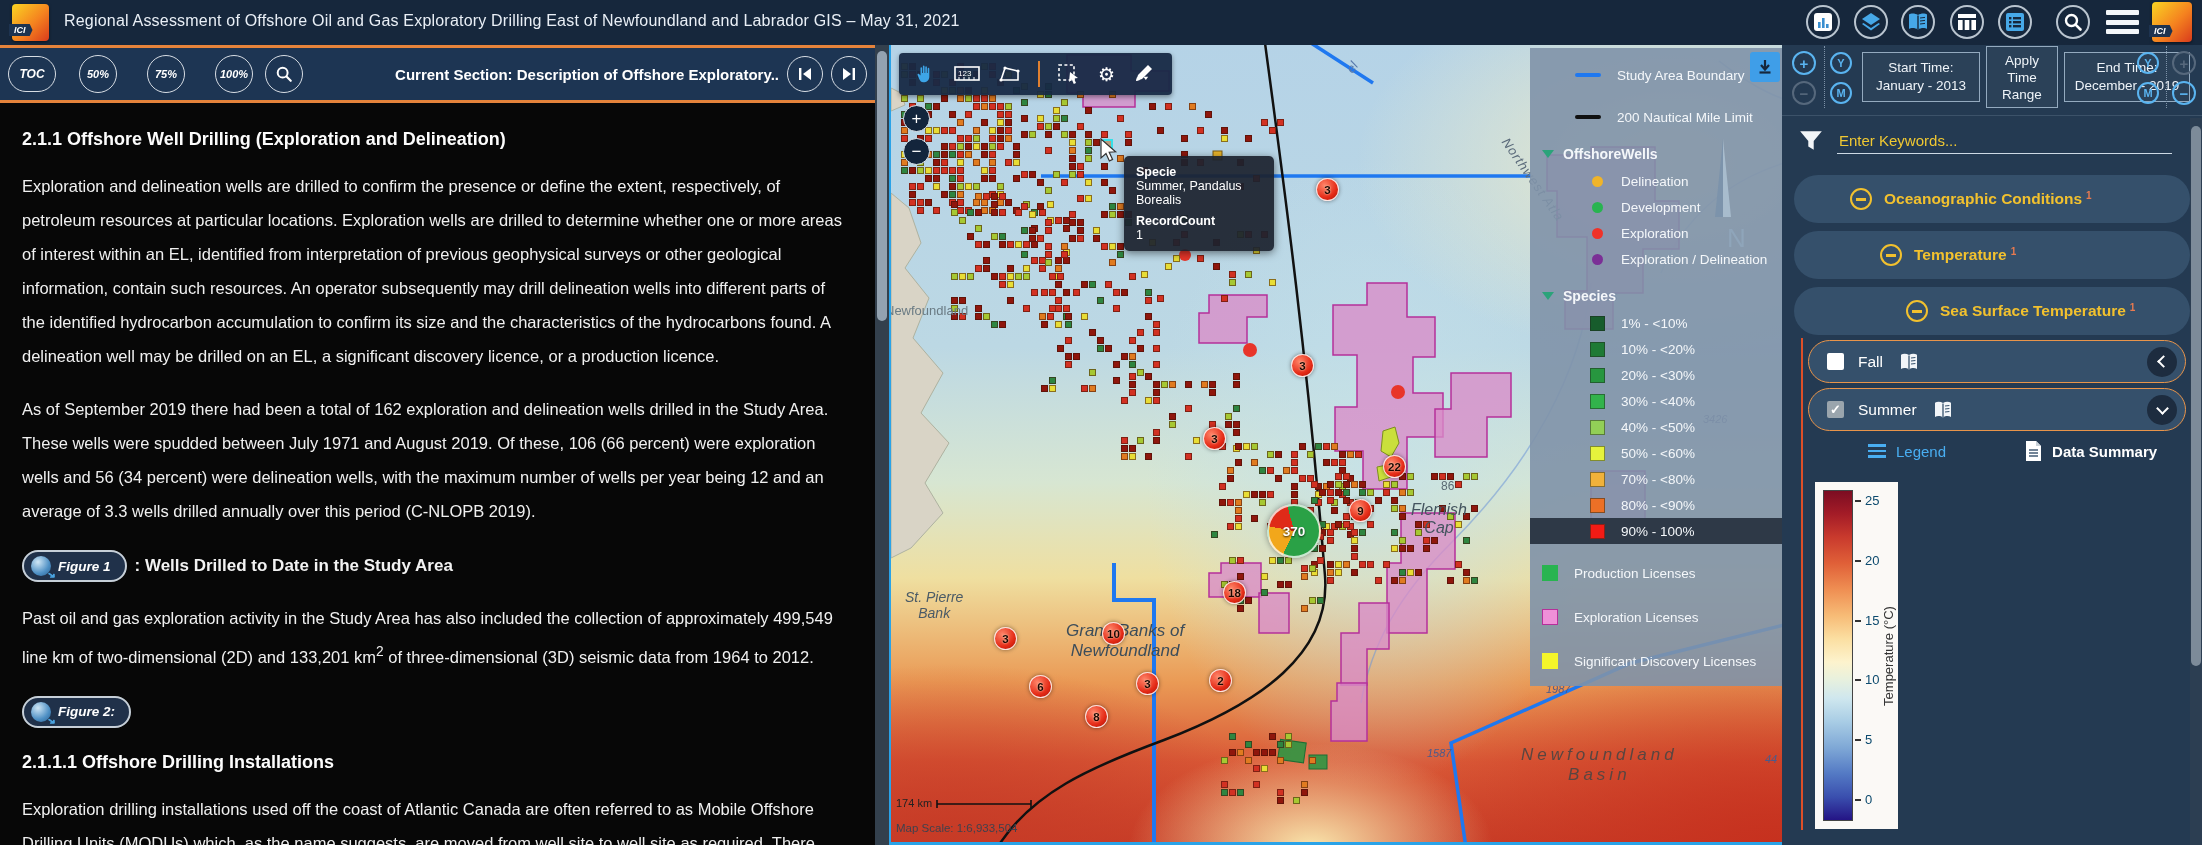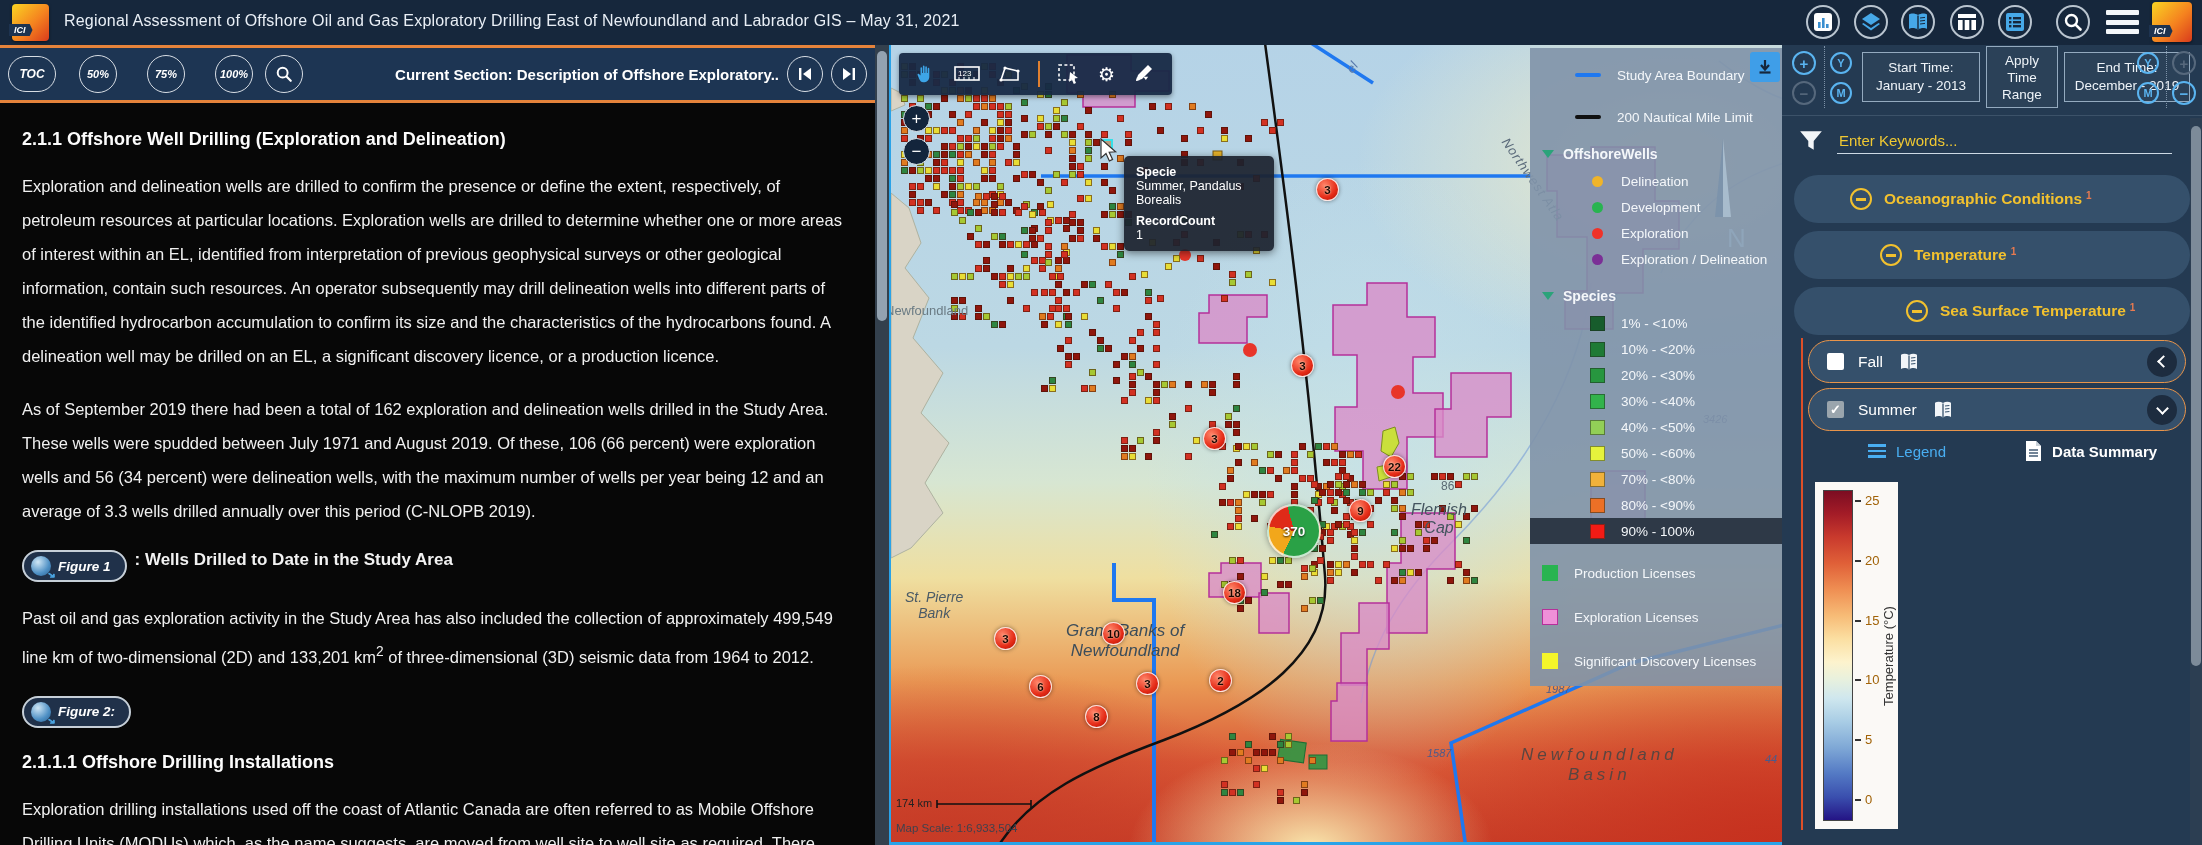--- a/index.html
+++ b/index.html
@@ -21,21 +21,21 @@
   .doc-toolbar { position:absolute; left:0; top:0; width:875px; height:58px; background:#1d3553; border-top:3px solid #e5833b; border-bottom:3px solid #e5833b; display:flex; align-items:center; padding:0 8px; }
   .pill { border:1.6px solid #d7dde4; border-radius:18px; color:#fff; font-style:italic; font-weight:bold; display:flex; align-items:center; justify-content:center; cursor:pointer; background:transparent; }
   .toc-btn { width:48px; height:36px; font-size:12px; }
   .zoom-btn { width:38px; height:38px; border-radius:50%; font-size:11px; margin-left:23px; }
   .circ-btn { width:38px; height:38px; border-radius:50%; border:1.6px solid #d7dde4; display:flex; align-items:center; justify-content:center; cursor:pointer; margin-left:12px; }
   .cur-section { margin-left:auto; color:#fff; font-size:15px; font-weight:bold; white-space:nowrap; }
   .nav-btn { width:36px; height:36px; border-radius:50%; border:1.6px solid #d7dde4; display:flex; align-items:center; justify-content:center; margin-left:8px; cursor:pointer; flex:none; }
   .doc-body { position:absolute; left:0; top:58px; width:875px; height:742px; background:#070707; color:#f2f2f2; padding:14px 32px 0 22px; overflow:hidden; }
   .doc-body h3 { font-size:18px; margin:12px 0 6px 0; color:#fcfcfc; }
   .doc-body p { font-size:16.5px; line-height:34px; margin-top:19px; color:#f0f0f0; }
-  .fig-row { display:flex; margin-top:22px; gap:8px; }
+  .fig-row { display:flex; align-items:center; margin-top:22px; gap:8px; }
   .fig-btn { background:#20314a; border:2px solid #c6cfd8; border-radius:18px; display:inline-flex; align-items:center; gap:7px; padding:4px 14px 4px 7px; color:#fff; font-size:13.5px; font-style:italic; font-weight:bold; cursor:pointer; }
   .globe { width:20px; height:20px; border-radius:50%; background:radial-gradient(circle at 35% 30%,#cfe6f5,#4d8fc4 60%,#2b5f8e); position:relative; }
   .globe::after { content:"➜"; position:absolute; right:-4px; bottom:-4px; font-size:10px; color:#4aa3e0; transform:rotate(35deg); }
   .fig-caption { font-size:17px; font-weight:bold; }
   .doc-scroll { position:absolute; left:875px; top:45px; width:14px; height:800px; background:#33404d; z-index:5; }
   .doc-scroll .thumb { position:absolute; left:2px; top:6px; width:10px; height:270px; background:#93a2b0; border-radius:5px; }
 
   
   .map { position:absolute; left:889px; top:40px; width:893px; height:805px; overflow:hidden; border-top:3px solid #2aa3e8; border-bottom:3px solid #2aa3e8; border-left:2px solid #2aa3e8;
     background:
@@ -104,21 +104,21 @@
   .chev i.left { transform:rotate(135deg); margin-left:3px; }
   .chev i.down { transform:rotate(45deg); margin-top:-3px; }
   .tabsrow { position:absolute; left:26px; top:396px; width:378px; height:30px; display:flex; align-items:center; }
   .tab-legend { display:flex; align-items:center; gap:10px; color:#49aef2; font-size:15px; margin-left:60px; cursor:pointer; }
   .tab-data { display:flex; align-items:center; gap:10px; color:#fff; font-size:15px; font-weight:bold; margin-left:78px; cursor:pointer; }
   .listicon span { display:block; width:18px; height:2.5px; background:#49aef2; margin:3px 0; }
   .colorcard { position:absolute; left:33px; top:442px; width:83px; height:347px; background:#fbf9f6; }
   .cbar { position:absolute; left:8px; top:8px; width:30px; height:331px; border:1px solid #444;
     background:linear-gradient(to bottom,#7c0d22 0%,#a41c27 7%,#c93a2d 14%,#e06038 22%,#ef8f53 30%,#f7bc77 38%,#fbdfa2 45%,#fdf3cd 52%,#e9f1dd 57%,#cfe7ee 63%,#a9cde5 70%,#7fa8d6 78%,#5379c4 86%,#3a4fae 93%,#241485 100%); }
   .ctick { position:absolute; left:40px; width:6px; height:2px; background:#333; }
-  .clabel { position:absolute; left:50px; font-size:13px; color:#a16207; transform:translateY(-50%); }
+  .clabel { position:absolute; left:50px; font-size:13px; color:#0c4a6e; transform:translateY(-50%); }
   .caxis { position:absolute; right:2px; top:50%; transform:translate(0,-50%) rotate(180deg); writing-mode:vertical-rl; font-size:13px; color:#333; }
   .rp-scroll { position:absolute; right:0; top:78px; width:12px; height:727px; background:#2c3e52; }
   .rp-scroll .thumb { position:absolute; left:1px; top:8px; width:10px; height:540px; background:#7d8b99; border-radius:5px; }
 </style>
 </head>
 <body>
 
 <div class="app">
 
   <div class="header">

